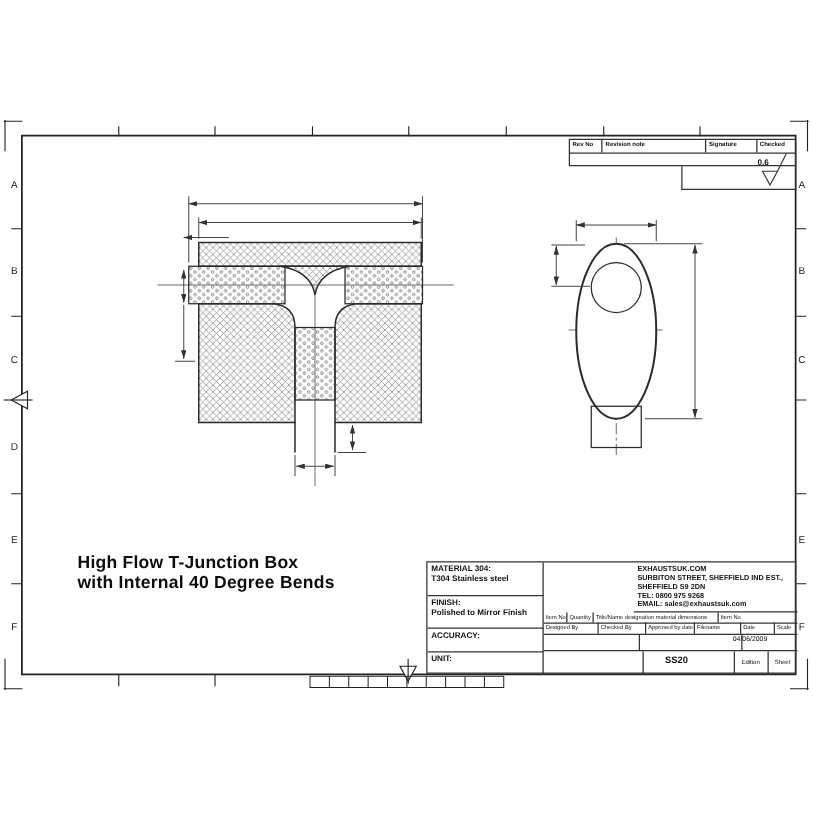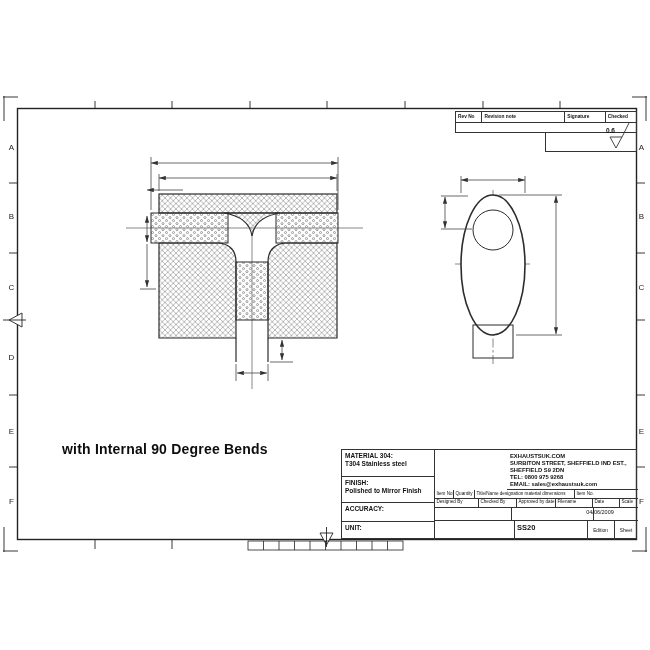--- a/index.html
+++ b/index.html
@@ -33,21 +33,21 @@
                 padding:2.5px 0 0 3px;}
   #company-cell div{font-size:5.8px;font-weight:bold;line-height:7.2px;white-space:nowrap;}
   .hrow{position:absolute;display:flex;border-bottom:1px solid #333;}
   .hrow .hc{border-right:1px solid #333;font-size:4.6px;line-height:8px;
             padding-left:1.5px;overflow:hidden;white-space:nowrap;box-sizing:border-box;}
   .hrow .hc:last-child{border-right:none;}
   #valrow{left:93px;top:57px;width:203px;height:14px;border-bottom:1px solid #333;}
   .vline{position:absolute;top:0;bottom:0;border-left:1px solid #333;}
   #dateval{position:absolute;left:130px;top:2px;width:70px;font-size:5.5px;text-align:center;}
   #botrow{left:93px;top:71px;width:203px;height:19px;}
-  #ss20{position:absolute;left:79px;top:2px;width:72px;font-size:7.5px;font-weight:bold;padding-left:3px;}
+  #ss20{position:absolute;left:79px;top:2px;width:72px;font-size:7.5px;font-weight:bold;padding-left:18px;}
   .smallcap{position:absolute;top:0;height:19px;line-height:19px;font-size:4.8px;text-align:center;}
 </style>
 </head>
 <body>
 
 <div id="sheet">
 
   <svg id="art" width="650" height="650" viewBox="0 0 650 650">
     <defs>
       <pattern id="xh" width="5.5" height="5.5" patternUnits="userSpaceOnUse">
@@ -179,21 +179,22 @@
       <div class="cell" style="width:85px;">Revision note</div>
       <div class="cell" style="width:40px;">Signature</div>
       <div class="cell" style="width:30px;">Checked</div>
     </div>
     <div class="row"></div>
   </div>
   <div class="abs" id="finishbox"></div>
   <div class="abs" id="finishval">0.6</div>
 
   <div class="abs" id="dwg-title">
-    <div>with Internal 90 Degree Bends</div>
+    <div>High Flow T-Junction Box</div>
+    <div>with Internal 40 Degree Bends</div>
   </div>
 
   <div class="abs" id="tblock">
     <div class="c lblcell" style="left:0;top:0;width:93px;height:27px;">
       <div>MATERIAL 304:</div>
       <div>T304 Stainless steel</div>
     </div>
     <div class="c lblcell" style="left:0;top:27px;width:93px;height:26px;">
       <div>FINISH:</div>
       <div>Polished to Mirror Finish</div>

